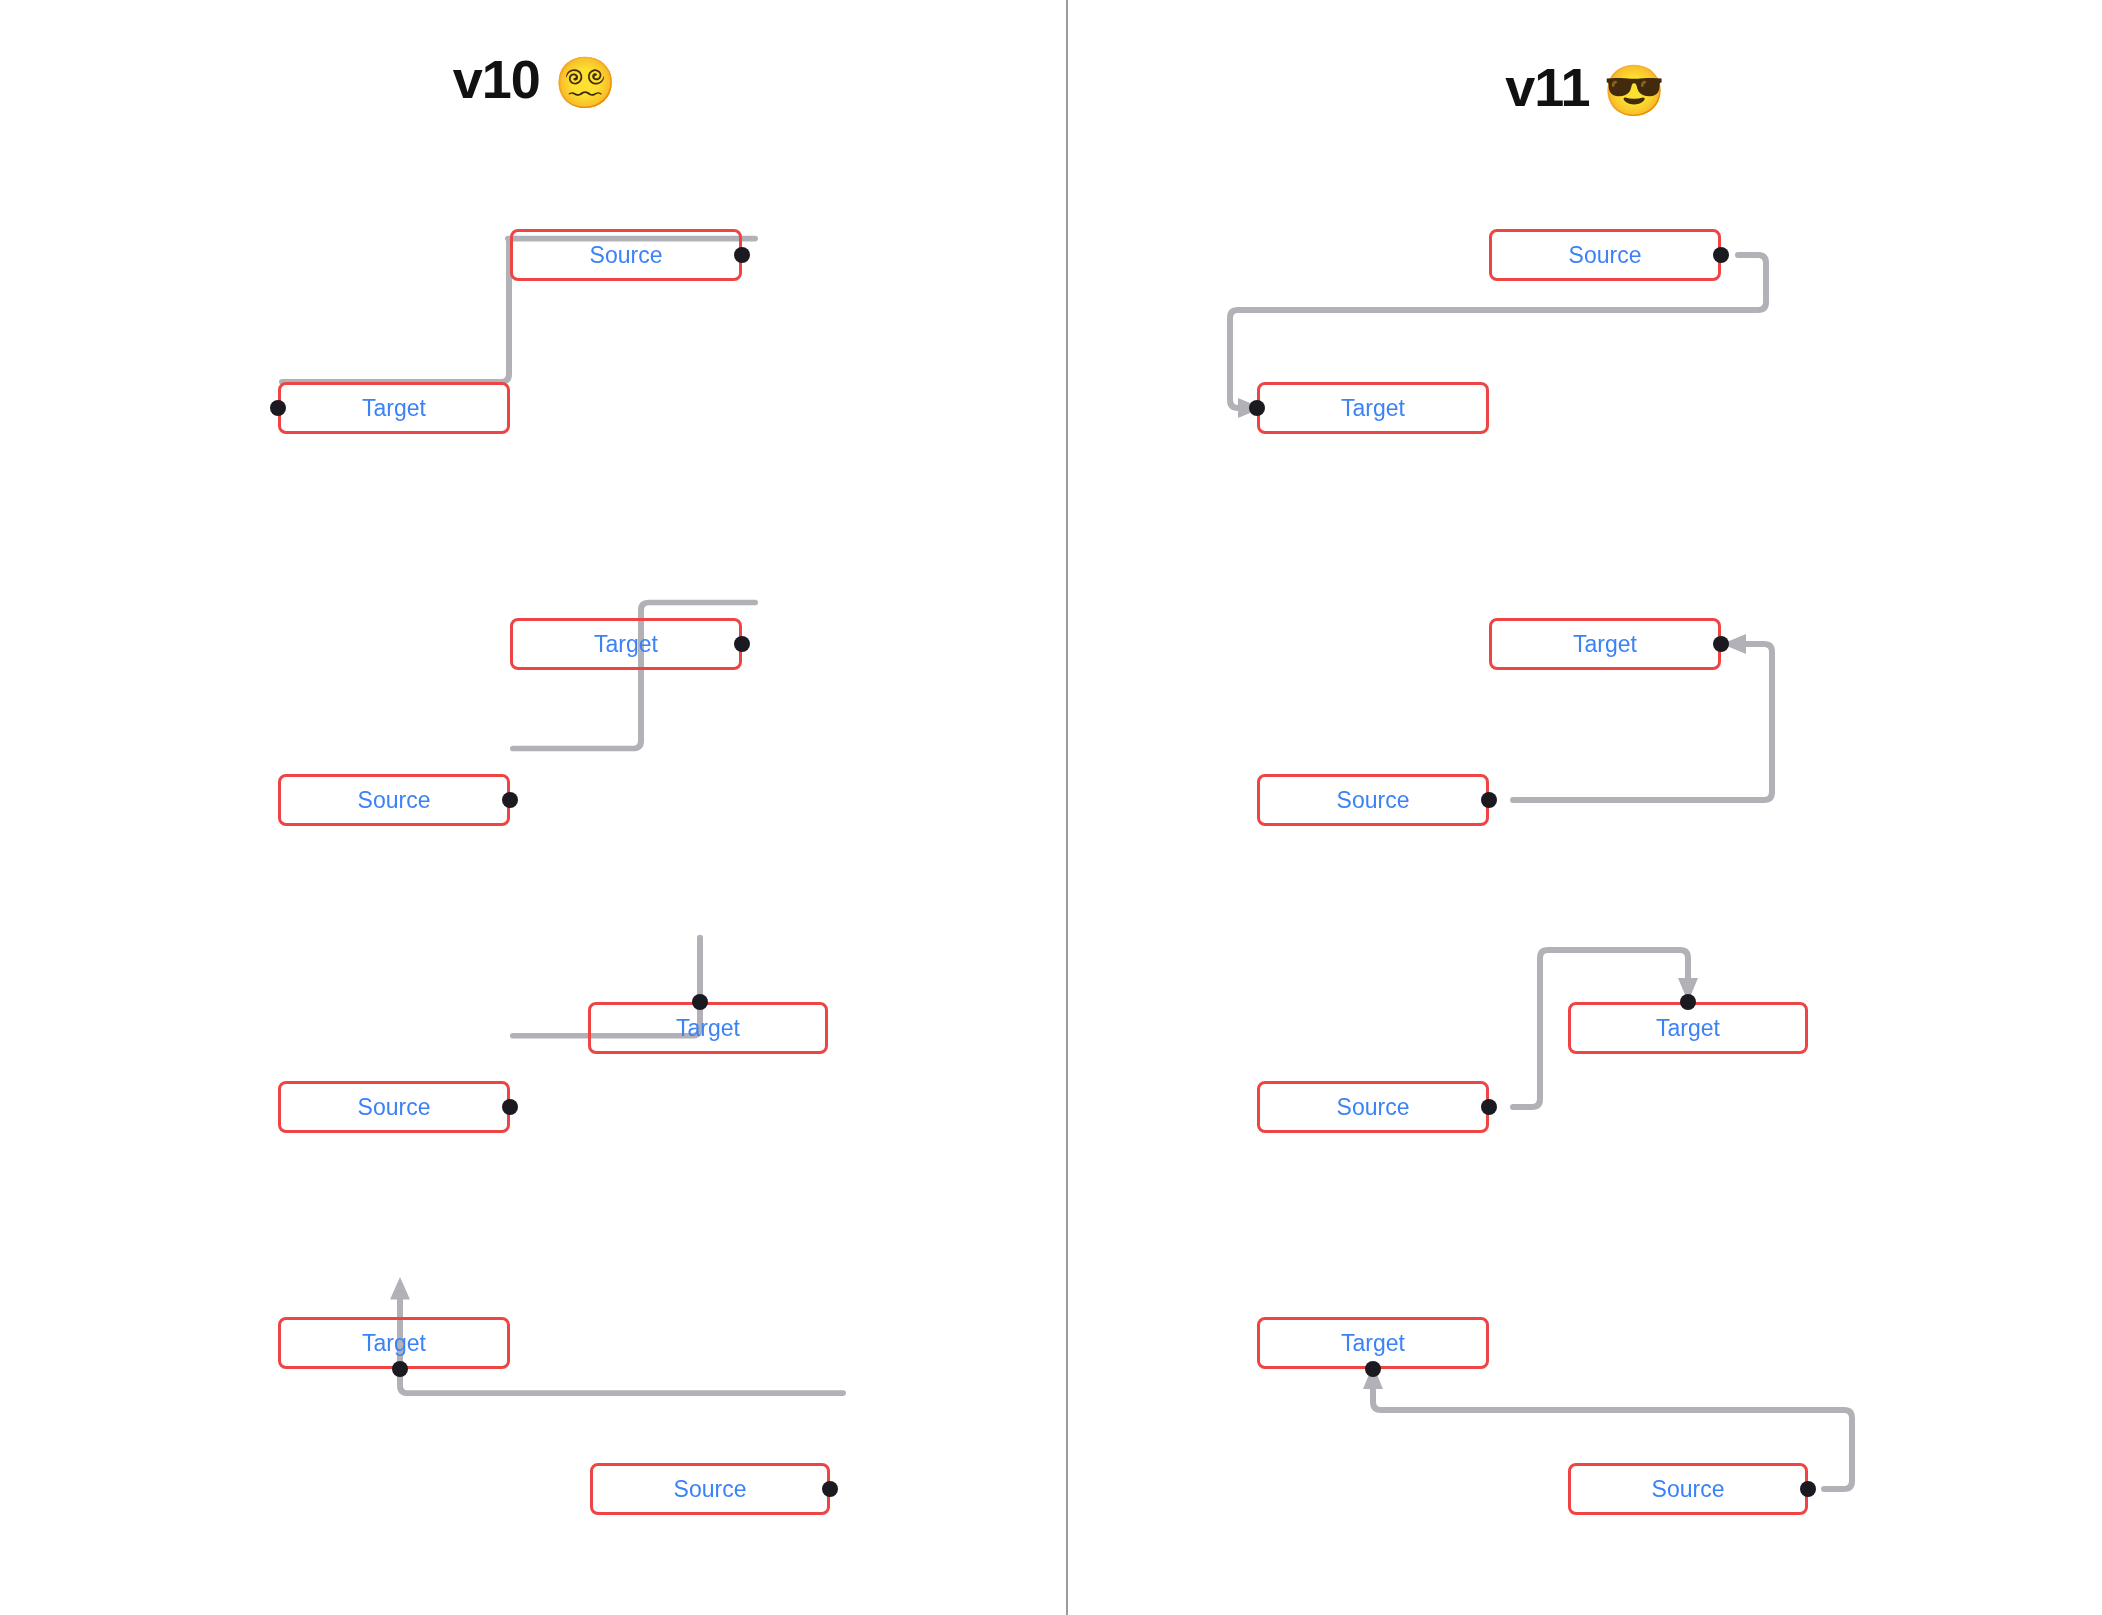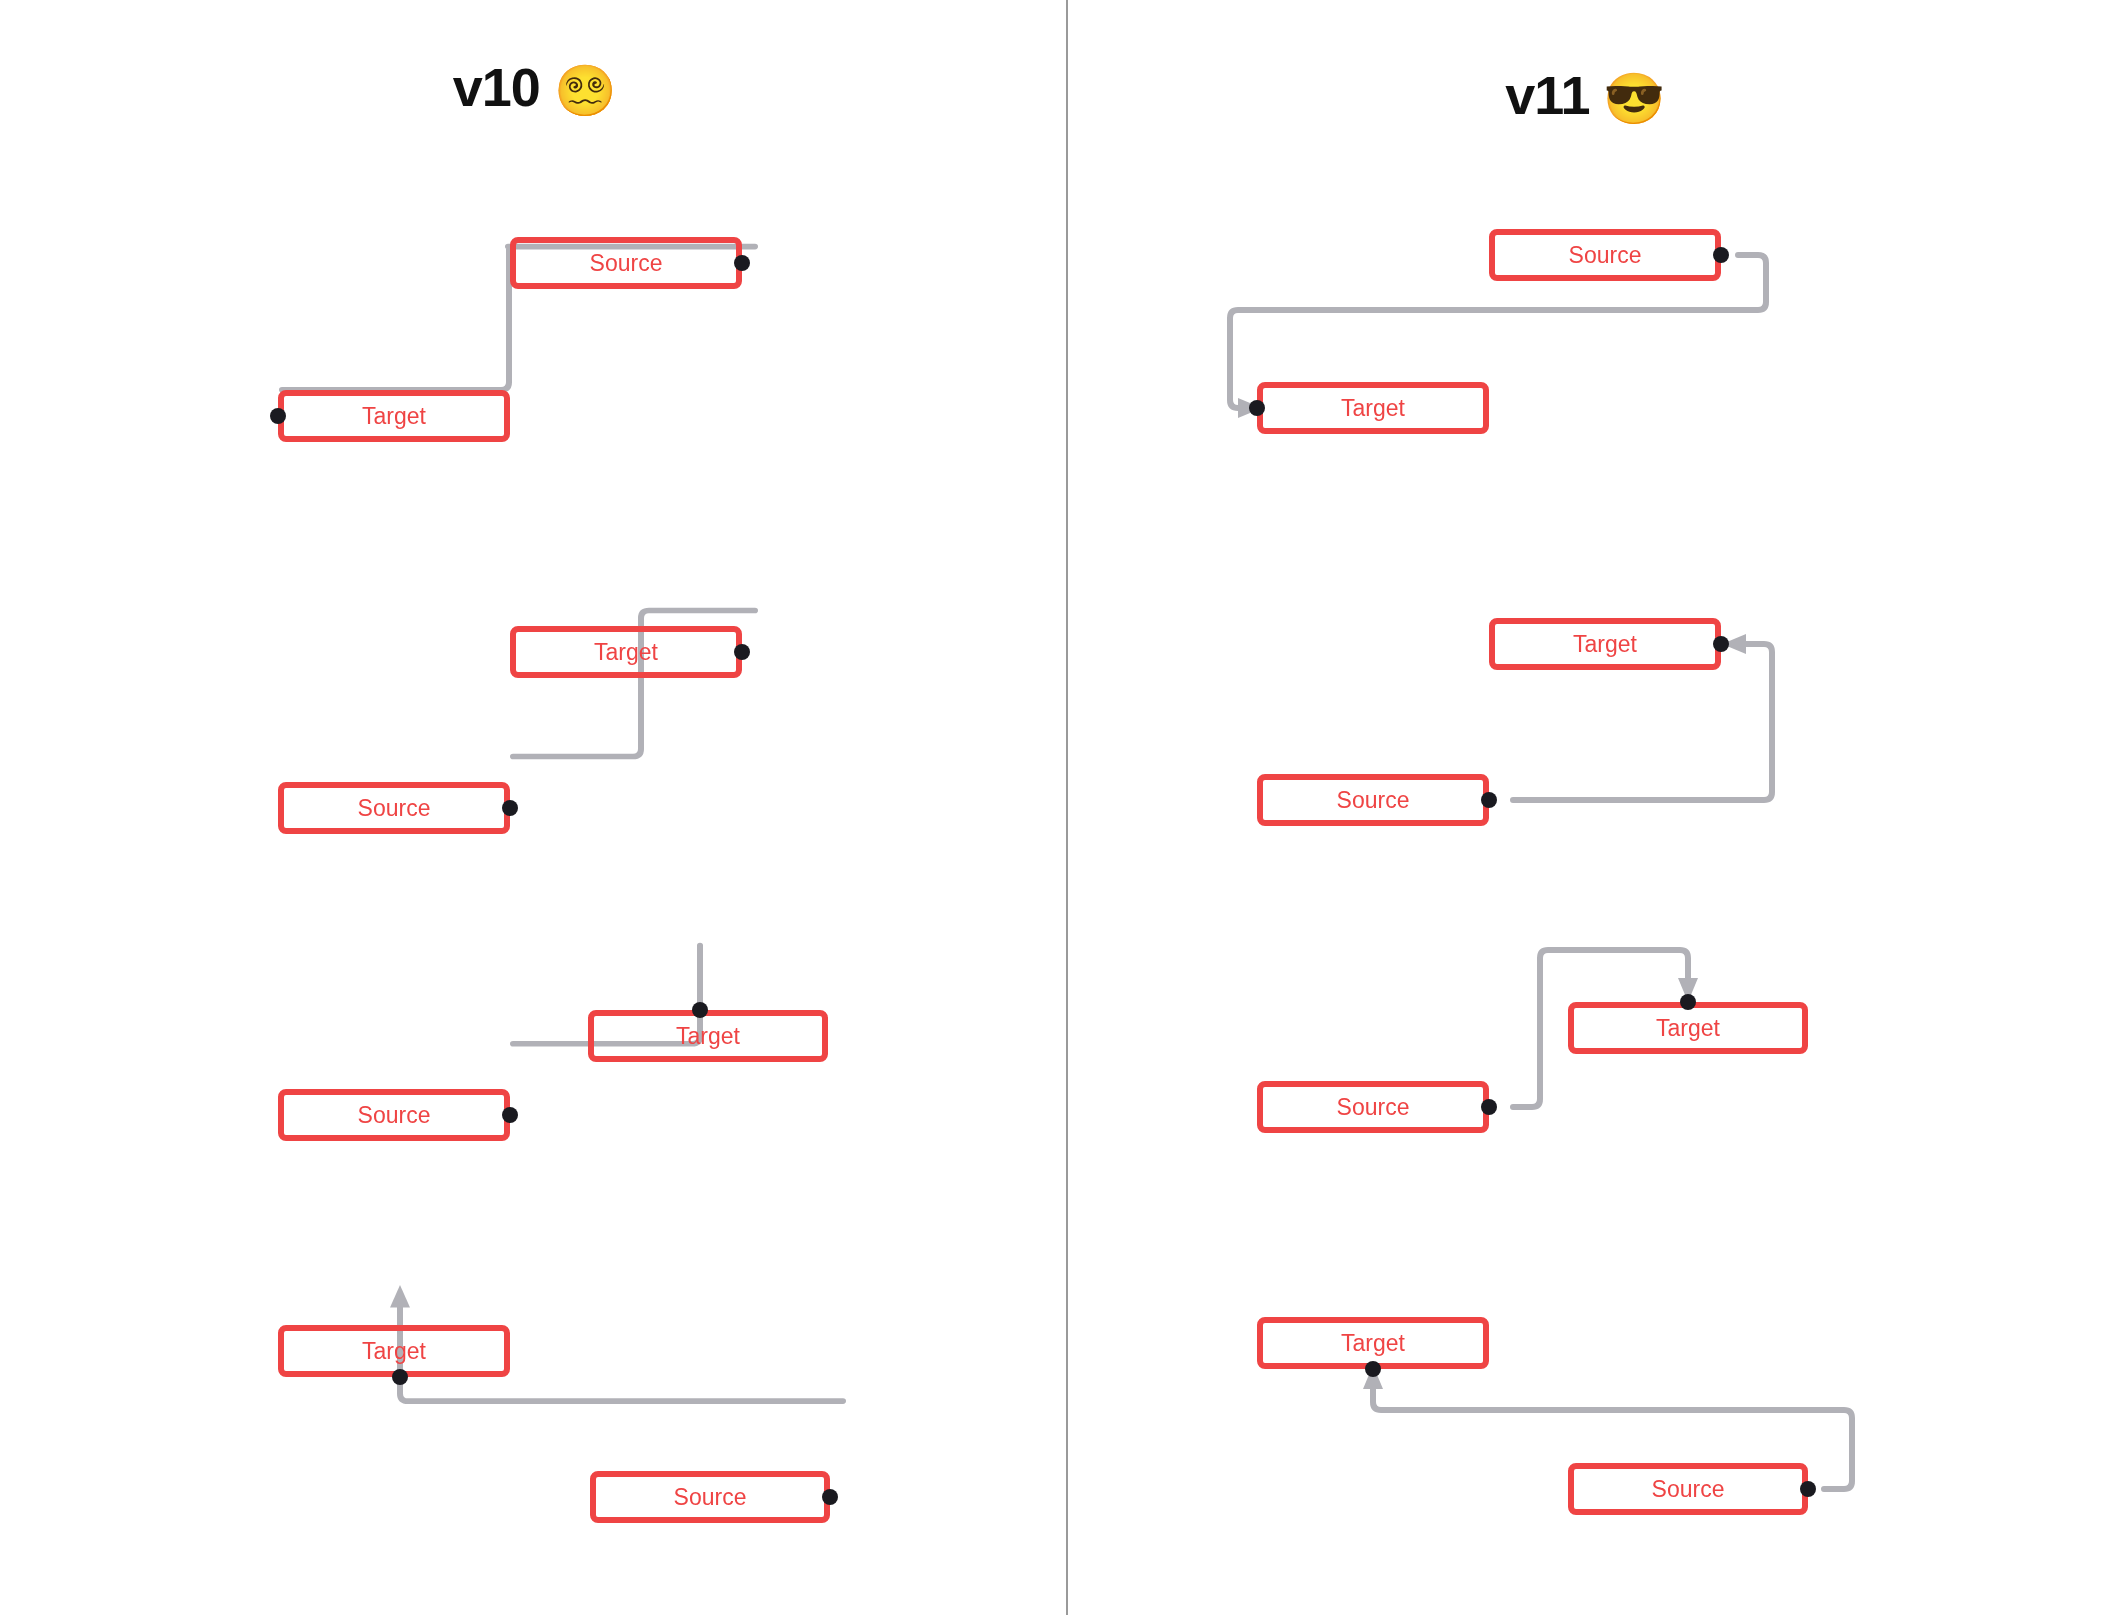--- a/index.html
+++ b/index.html
@@ -20,21 +20,21 @@
   }
   .divider {
     position: absolute;
     top: 0;
     bottom: 0;
     width: 2px;
     background: #9a9a9a;
   }
   .panel {
     position: absolute;
-    top: 8px;
+    top: 0;
     height: 1511px;
   }
   .panel-title {
     position: absolute;
     top: 48px;
     width: 100%;
     text-align: center;
     font-size: 54px;
     font-weight: bold;
     color: #111111;
@@ -42,28 +42,28 @@
     white-space: nowrap;
   }
   .panel-title .emoji {
     font-size: 50px;
     font-weight: normal;
     vertical-align: -2px;
   }
   .node {
     position: absolute;
     box-sizing: border-box;
-    border: 6px solid #ef4444;
+    border: 3px solid #ef4444;
     border-radius: 8px;
     background: transparent;
     display: flex;
     align-items: center;
     justify-content: center;
     font-size: 23px;
-    color: #ef4444;
+    color: #3b82f6;
     z-index: 3;
   }
   .node-label {
     pointer-events: none;
     background: transparent;
   }
   .handle {
     position: absolute;
     width: 16px;
     height: 16px;

